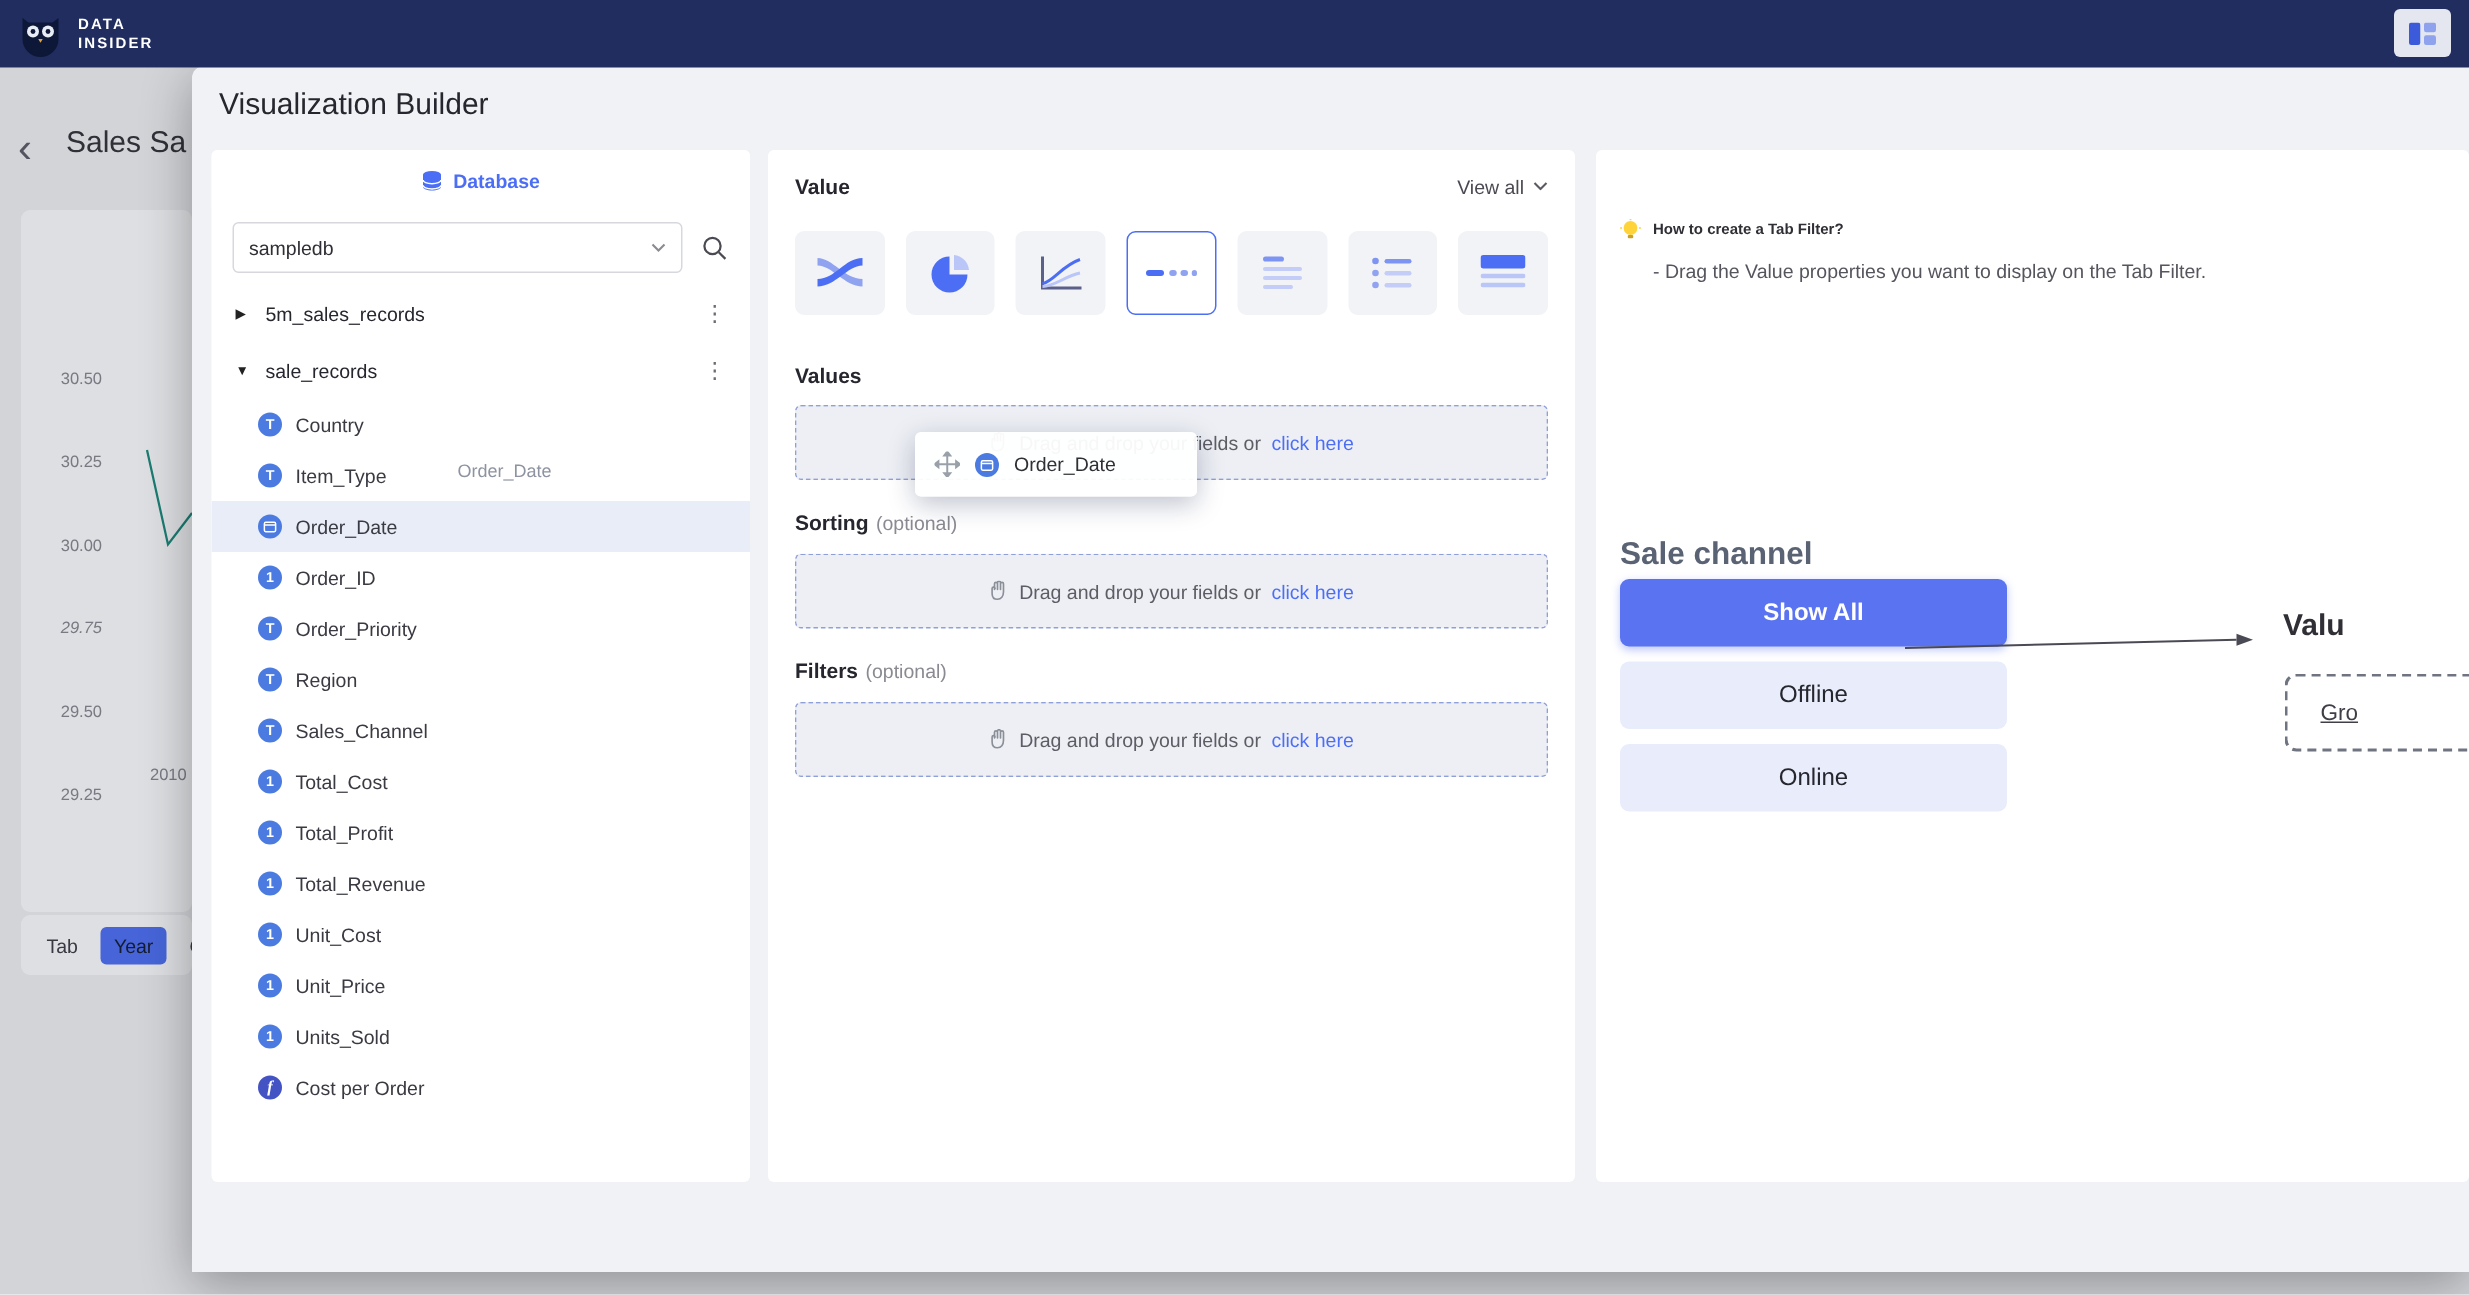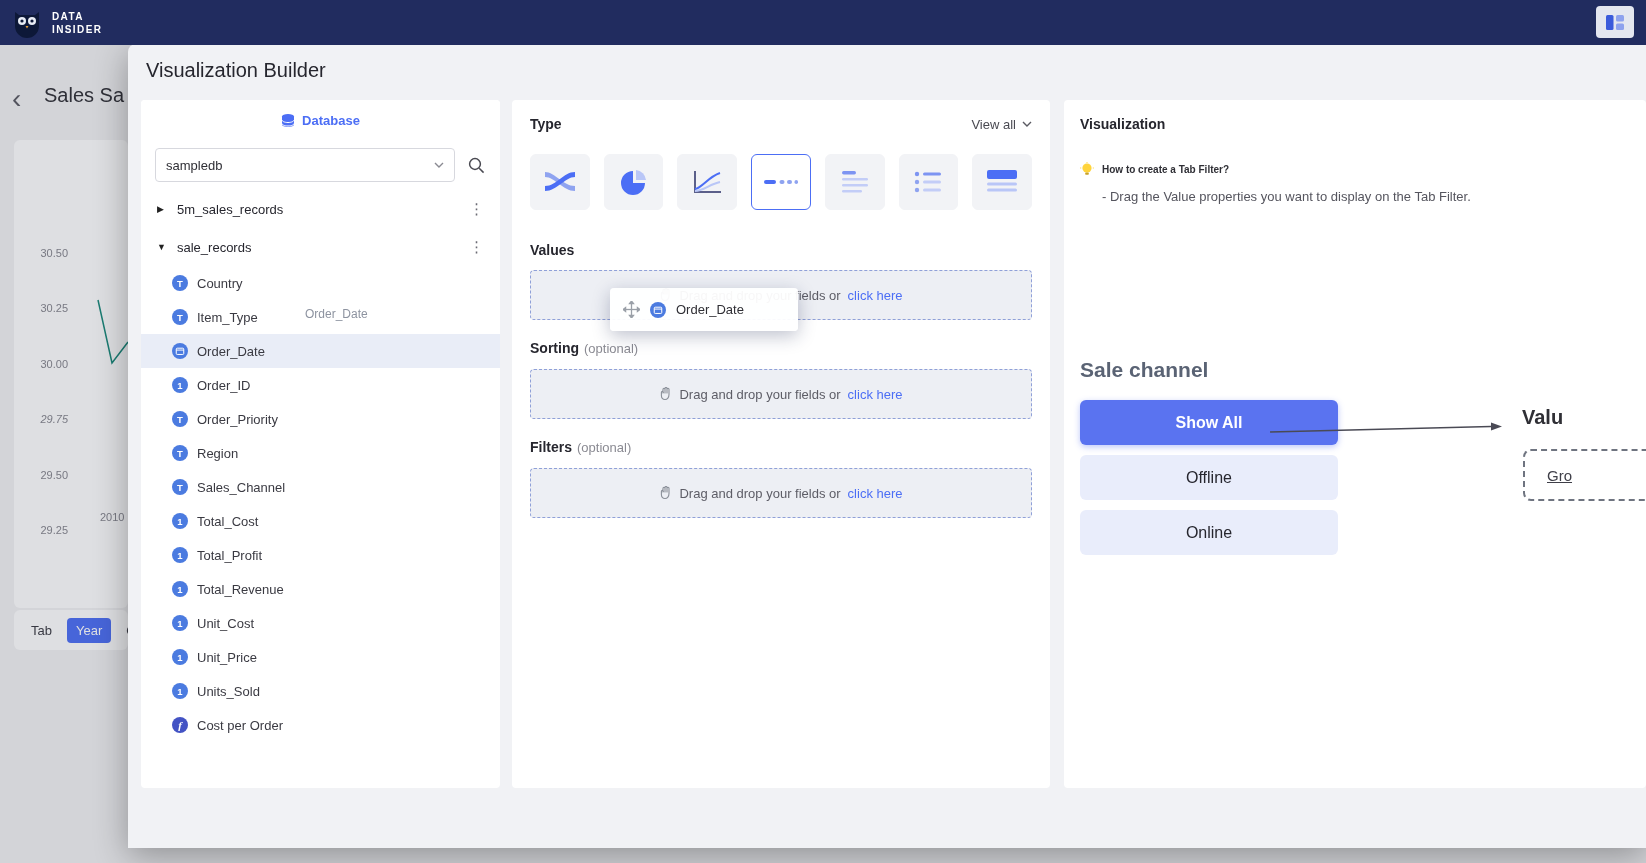--- a/index.html
+++ b/index.html
@@ -15,21 +15,21 @@
   
   .page { position:absolute; top:45px; left:0; right:0; bottom:0; background:#f2f2f4; }
   .back-chevron { position:absolute; left:12px; top:40px; font-size:28px; color:#5a5a62; line-height:1; }
   .page-title { position:absolute; left:44px; top:39px; font-size:20px; color:#2f2f35; white-space:nowrap; }
   .chart-card { position:absolute; left:14px; top:95px; width:114px; height:468px; background:#fff; border-radius:6px; }
   .y-label { position:absolute; left:40px; width:28px; text-align:right; font-size:11px; color:#86868e;margin-top:26px; }
   .x-label { position:absolute; left:100px; top:466px; font-size:11px; color:#86868e; }
   .mini-line { position:absolute; left:90px; top:205px; }
   .period-bar { position:absolute; left:14px; top:565px; width:114px; height:40px; background:#fff; border-radius:6px; display:flex; align-items:center; gap:8px; padding:0 10px; overflow:hidden; }
   .chip { font-size:13px; color:#3a3a42; padding:5px 7px; white-space:nowrap; cursor:pointer; }
-  .chip-active { background:#4c6ef5; color:#ffffff; border-radius:4px; padding:5px 9px; }
+  .chip-active { background:#4c6ef5; color:#0f172a; border-radius:4px; padding:5px 9px; }
   .dim { position:absolute; top:45px; left:0; right:0; bottom:0; background:rgba(52,58,74,.16); z-index:2; }
 
   
   .modal { position:absolute; left:128px; top:44px; width:1518px; height:804px; background:#f1f2f5; border-top-left-radius:8px; box-shadow:0 8px 34px rgba(0,0,0,.32); z-index:3; }
   .modal-title { position:absolute; left:18px; top:15px; font-size:20px; color:#26262e; }
   .panel { position:absolute; top:56px; height:688px; background:#fff; border-radius:4px; }
   .left-panel { left:13px; width:359px; overflow:hidden; }
   .center-panel { left:384px; width:538px; padding:16px 18px; }
   .right-panel { left:936px; width:582px; padding:16px; }
 
@@ -64,21 +64,21 @@
   .sec-opt { font-weight:normal; color:#8a8a92; margin-left:5px; font-size:13px; }
   .drop-zone { margin-top:12px; height:50px; border:1px dashed #8fa0d8; background:#edeff4; border-radius:4px; display:flex; align-items:center; justify-content:center; gap:7px; font-size:13px; color:#5d5d66; }
   .drop-link { color:#4c6ef5; cursor:pointer; }
   .ghost { position:absolute; left:482px; top:244px; width:188px; height:43px; background:rgba(255,255,255,.95); border-radius:4px; box-shadow:0 5px 18px rgba(25,35,80,.28); display:flex; align-items:center; gap:10px; padding:0 13px; font-size:13px; color:#2f2f35; z-index:5; }
 
   
   .rp-title { font-size:14px; font-weight:bold; color:#26262e; }
   .hint { margin-top:30px; display:flex; align-items:center; gap:8px; font-size:10px; font-weight:bold; color:#2f2f35; }
   .hint-body { margin-top:12px; padding-left:22px; font-size:13px; color:#55555e; }
   .viz-preview { position:absolute; left:16px; top:258px; }
-  .preview-title { font-size:21px; font-weight:600; color:#5a6374; margin-bottom:18px; }
+  .preview-title { font-size:21px; font-weight:600; color:#5a6374; margin-bottom:4px; }
   .filter-btn { width:258px; height:45px; border-radius:6px; display:flex; align-items:center; justify-content:center; font-size:16px; margin-bottom:10px; cursor:pointer; }
   .filter-btn.active { background:#5a73f0; color:#fff; font-weight:bold; box-shadow:0 2px 6px rgba(90,115,240,.4); }
   .filter-btn.normal { background:#e9edfb; color:#26262e; }
   .arrow-svg { position:absolute; left:198px; top:320px; z-index:3; pointer-events:none; }
   .cut-heading { position:absolute; left:458px; top:306px; font-size:20px; font-weight:bold; color:#2f2f35; white-space:nowrap; }
   .cut-box { position:absolute; left:459px; top:349px; width:230px; height:52px; border:2px dashed #6f7480; border-radius:8px; background:#fff; display:flex; align-items:center; padding-left:22px; }
   .cut-link { font-size:15px; color:#3f3f48; text-decoration:underline; font-weight:500; }
 </style>
 </head>
 <body>
@@ -233,21 +233,21 @@
           <span class="f-icon formula">f</span>
           <span class="field-label">Cost per Order</span>
         </div>
       </div>
   </div>
 
   <div class="drag-src">Order_Date</div>
 
   <div class="panel center-panel">
     <div class="cp-head">
-      <span class="cp-title">Type</span>
+      <span class="cp-title">Value</span>
       <span class="view-all">
         <span>View all</span>
         <svg width="10" height="6" viewBox="0 0 10 6">
           <path d="M1 1l4 4 4-4" stroke="#5a5a62" stroke-width="1.4" fill="none"></path>
         </svg>
       </span>
     </div>
     <div class="type-row">
       <div class="type-card">
         <svg width="34" height="26" viewBox="0 0 34 26">
@@ -356,21 +356,20 @@
     <span class="f-icon date">
       <svg width="10" height="10" viewBox="0 0 16 16">
           <rect x="2" y="3.5" width="12" height="10" rx="1.5" fill="none" stroke="#fff" stroke-width="1.6"></rect>
           <line x1="2" y1="6.5" x2="14" y2="6.5" stroke="#fff" stroke-width="1.6"></line>
         </svg>
     </span>
     <span>Order_Date</span>
   </div>
 
   <div class="panel right-panel">
-    <div class="rp-title">Visualization</div>
     <div class="hint">
       <svg width="14" height="15" viewBox="0 0 14 15">
         <circle cx="7" cy="6" r="4.6" fill="#ffd43b"></circle>
         <rect x="5.2" y="10.6" width="3.6" height="2.2" rx="0.7" fill="#c9a227"></rect>
         <path d="M7 0v.8M1.2 6H.2M13.8 6h-1" stroke="#ffd43b" stroke-width="1.2"></path>
       </svg>
       <span>How to create a Tab Filter?</span>
     </div>
     <div class="hint-body">- Drag the Value properties you want to display on the Tab Filter.</div>
 

